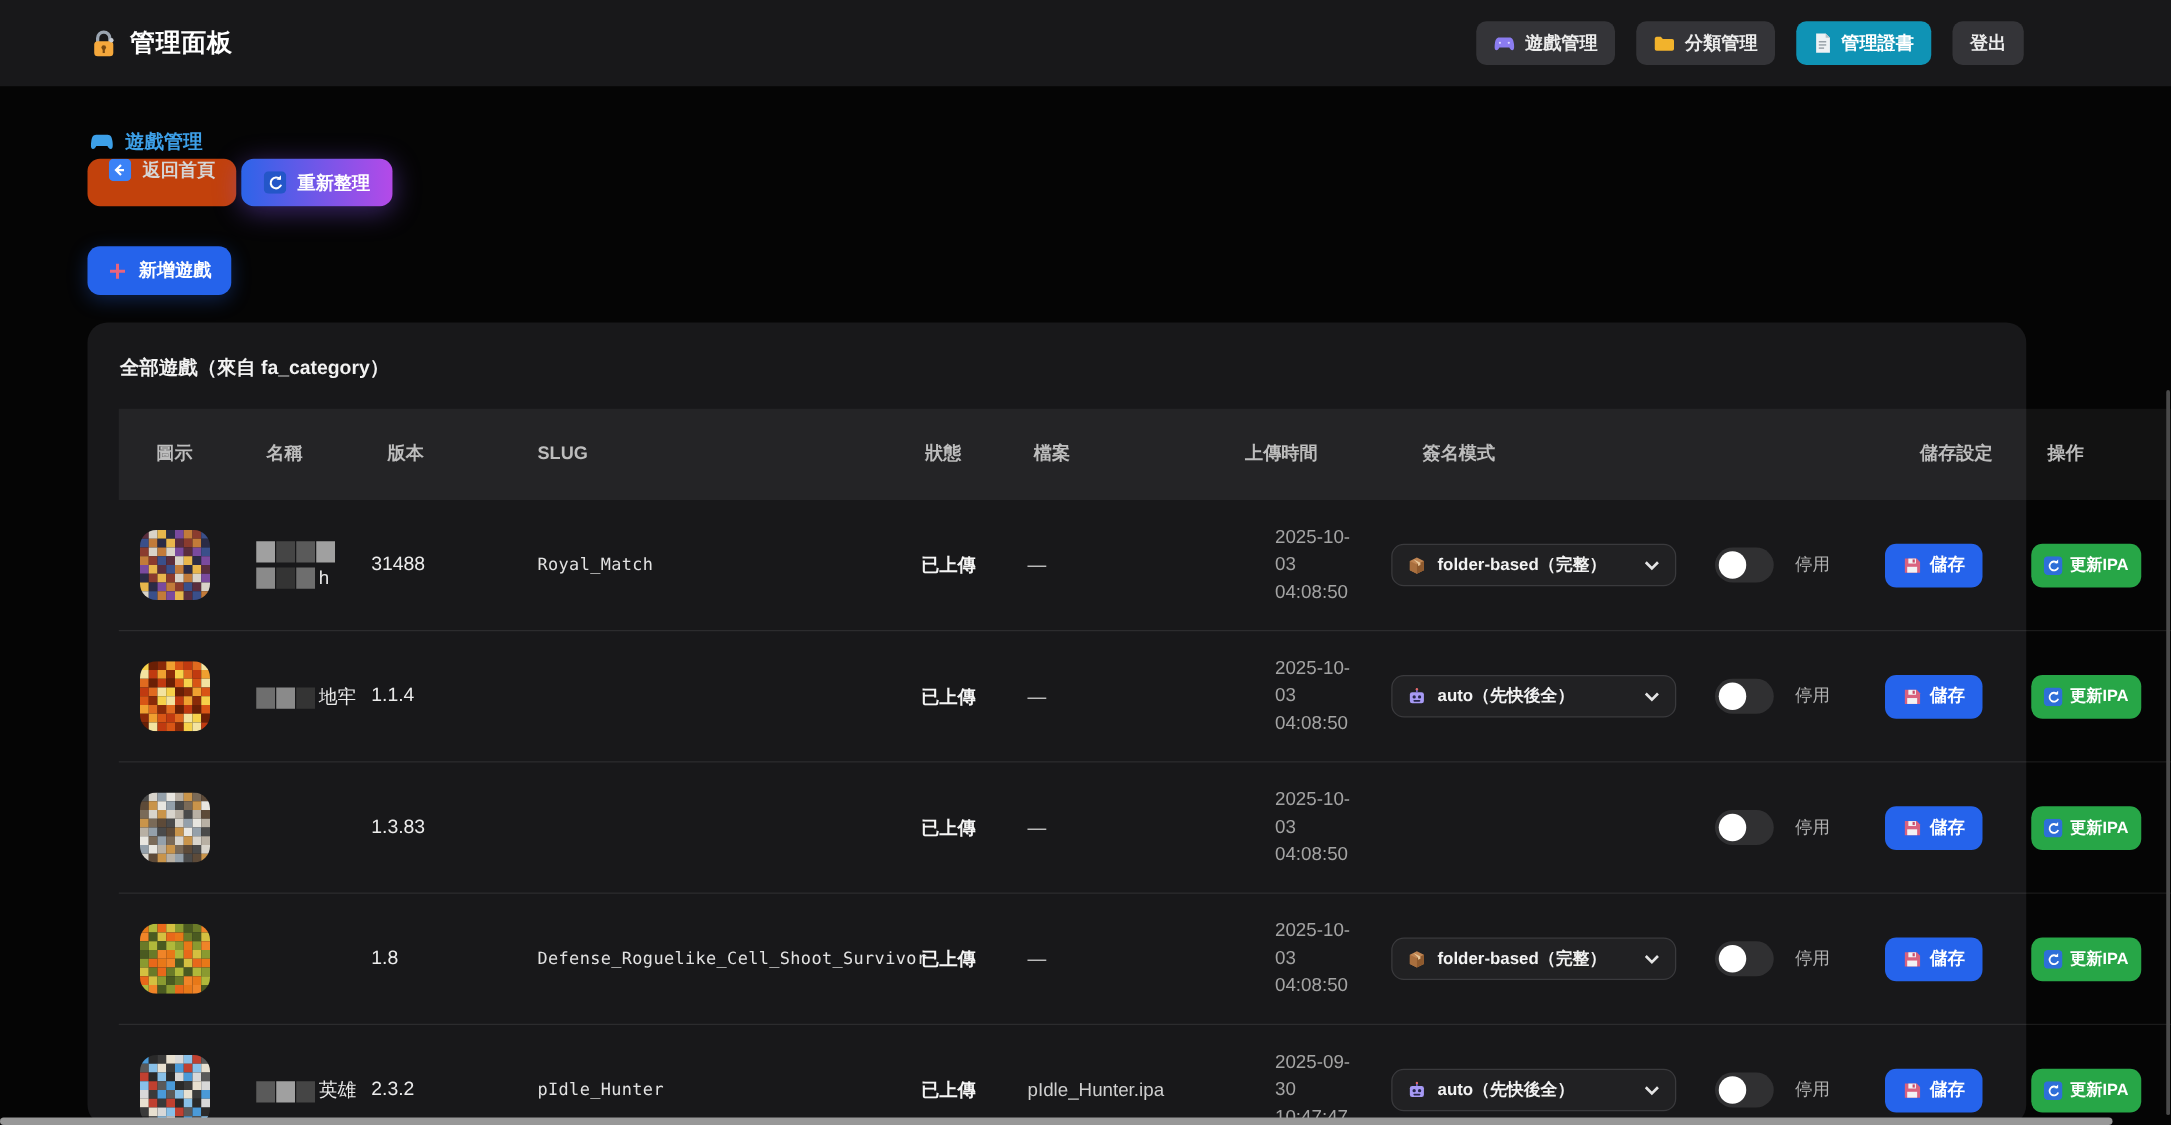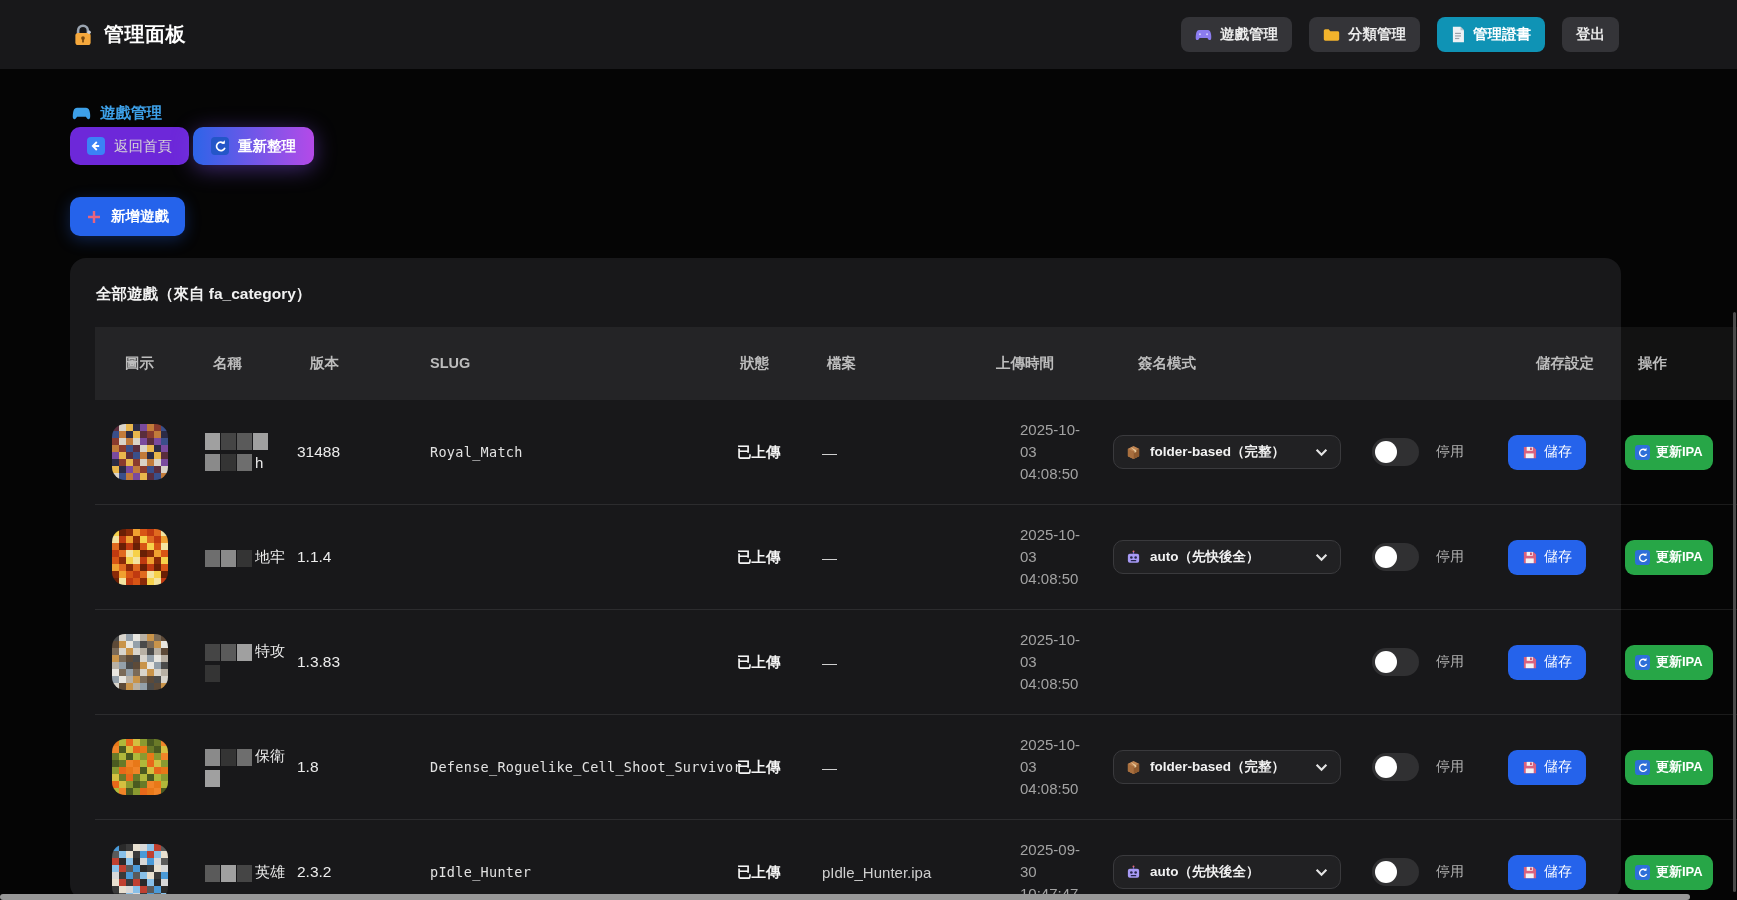--- a/index.html
+++ b/index.html
@@ -11,21 +11,21 @@
   .brand{display:flex;align-items:center;gap:10px;}
   .brand-title{font-size:20px;font-weight:bold;color:#fff;letter-spacing:.5px;}
   .topnav{margin-left:auto;display:flex;align-items:center;gap:17px;}
   .btn-nav{display:flex;align-items:center;gap:8px;height:35px;padding:0 14px;border-radius:8px;background:#343438;color:#ececec;font-size:14.5px;font-weight:bold;cursor:pointer;border:none;}
   .btn-nav.active{background:#0f93b5;color:#fff;}
   .btn-nav .ic{display:flex;align-items:center;}
 
   
   .sec-head{position:absolute;left:72px;top:103px;display:flex;align-items:center;gap:9px;color:#3da0e8;font-size:15.5px;font-weight:bold;}
   .sec-btns{position:absolute;left:70px;top:127px;display:flex;gap:4px;}
-  .btn-back{display:flex;align-items:center;gap:9px;height:38px;padding:0 17px;border-radius:10px;background:#6d28d9;color:#d6d6d6;font-size:14.5px;font-weight:normal;border:none;cursor:pointer;}
+  .btn-back{display:flex;align-items:flex-start;gap:9px;height:38px;padding:0 17px;border-radius:10px;background:#c2410c;color:#d6d6d6;font-size:14.5px;font-weight:bold;border:none;cursor:pointer;}
   .btn-refresh{display:flex;align-items:center;gap:9px;height:38px;padding:0 18px;border-radius:10px;background:linear-gradient(90deg,#2d64e8,#b44ae8);color:#fff;font-size:14.5px;font-weight:bold;border:none;cursor:pointer;box-shadow:0 4px 22px rgba(130,80,240,.45);}
   .btn-add{position:absolute;left:70px;top:197px;display:flex;align-items:center;gap:9px;height:39px;padding:0 16px;border-radius:10px;background:#2563eb;color:#fff;font-size:14.5px;font-weight:bold;border:none;cursor:pointer;box-shadow:0 4px 16px rgba(37,99,235,.3);}
 
   
   .card{position:absolute;left:70px;top:258px;width:1551px;height:642px;background:#18181a;border-radius:16px;}
   .card-title{position:absolute;left:96px;top:284px;font-size:15.5px;font-weight:bold;color:#f2f2f2;}
 
   
   .tablewrap{position:absolute;left:95px;top:327px;width:1642px;height:573px;}
   .thead{position:absolute;left:0;top:0;width:1642px;height:73px;background:rgba(255,255,255,.055);}
@@ -52,21 +52,21 @@
   .timetext{font-size:15px;color:#a3a3a3;line-height:1.45;}
 
   .sel{display:flex;align-items:center;gap:9px;width:228px;height:34px;background:#212123;border:1px solid #3a3a3d;border-radius:10px;padding:0 12px;box-sizing:border-box;font-size:13.5px;font-weight:bold;color:#f2f2f2;cursor:pointer;}
   .sel .chev{margin-left:auto;display:flex;align-items:center;}
   .sel .slabel{white-space:nowrap;}
 
   .tgl{width:47px;height:28px;border-radius:14px;background:#303032;position:relative;cursor:pointer;border:none;}
   .tgl::after{content:"";position:absolute;left:3px;top:3px;width:22px;height:22px;border-radius:50%;background:#fff;}
   .tlab{font-size:14px;color:#b3b3b3;}
 
-  .btn-save{display:flex;align-items:center;gap:7px;height:35px;padding:0 14px;border-radius:9px;background:#2563eb;color:#fff;font-size:14px;font-weight:normal;border:none;cursor:pointer;}
+  .btn-save{display:flex;align-items:center;gap:7px;height:35px;padding:0 14px;border-radius:9px;background:#2563eb;color:#fff;font-size:14px;font-weight:bold;border:none;cursor:pointer;}
   .btn-upd{display:flex;align-items:center;gap:6px;height:35px;padding:0 10px;border-radius:9px;background:#27a647;color:#fff;font-size:13px;font-weight:bold;border:none;cursor:pointer;white-space:nowrap;}
 
   
   .vscroll{position:absolute;right:1px;top:312px;width:3px;height:580px;background:#4a4a4a;border-radius:2px;}
   .hscroll{position:absolute;left:0;bottom:0;height:6px;width:1690px;background:#989898;border-radius:3px;}
 
   .ic svg{display:block;}
 </style>
 </head>
 <body>
@@ -533,33 +533,20 @@
               <div style="background: rgb(216, 212, 204);"></div>
               <div style="background: rgb(93, 74, 56);"></div>
               <div style="background: rgb(201, 148, 74);"></div>
               <div style="background: rgb(184, 176, 164);"></div>
               <div style="background: rgb(148, 160, 170);"></div>
               <div style="background: rgb(74, 74, 74);"></div>
               <div style="background: rgb(93, 74, 56);"></div>
               <div style="background: rgb(201, 148, 74);"></div>
             </div>
           </div>
-          <div class="cell ccol-name">
-            <div class="namebox">
-              <div class="nameline">
-                <span class="mblock" style="background: rgb(69, 69, 69);"></span>
-                <span class="mblock" style="background: rgb(90, 90, 90);"></span>
-                <span class="mblock" style="background: rgb(160, 160, 160);"></span>
-                <span class="mtext">特攻</span>
-              </div>
-              <div class="nameline">
-                <span class="mblock" style="background: rgb(52, 52, 52);"></span>
-              </div>
-            </div>
-          </div>
           <div class="cell ccol-ver">
             <span class="vertext">1.3.83</span>
           </div>
           <div class="cell ccol-status">
             <span class="statustext">已上傳</span>
           </div>
           <div class="cell ccol-file">
             <span class="filetext">—</span>
           </div>
           <div class="cell ccol-time">
@@ -659,33 +646,20 @@
               <div style="background: rgb(176, 184, 58);"></div>
               <div style="background: rgb(240, 132, 40);"></div>
               <div style="background: rgb(74, 90, 32);"></div>
               <div style="background: rgb(138, 154, 48);"></div>
               <div style="background: rgb(232, 104, 26);"></div>
               <div style="background: rgb(232, 120, 24);"></div>
               <div style="background: rgb(240, 132, 40);"></div>
               <div style="background: rgb(74, 90, 32);"></div>
             </div>
           </div>
-          <div class="cell ccol-name">
-            <div class="namebox">
-              <div class="nameline">
-                <span class="mblock" style="background: rgb(138, 138, 138);"></span>
-                <span class="mblock" style="background: rgb(52, 52, 52);"></span>
-                <span class="mblock" style="background: rgb(110, 110, 110);"></span>
-                <span class="mtext">保衛</span>
-              </div>
-              <div class="nameline">
-                <span class="mblock" style="background: rgb(160, 160, 160);"></span>
-              </div>
-            </div>
-          </div>
           <div class="cell ccol-ver">
             <span class="vertext">1.8</span>
           </div>
           <div class="cell ccol-slug">
             <span class="slugtext">Defense_Roguelike_Cell_Shoot_Survivor</span>
           </div>
           <div class="cell ccol-status">
             <span class="statustext">已上傳</span>
           </div>
           <div class="cell ccol-file">

